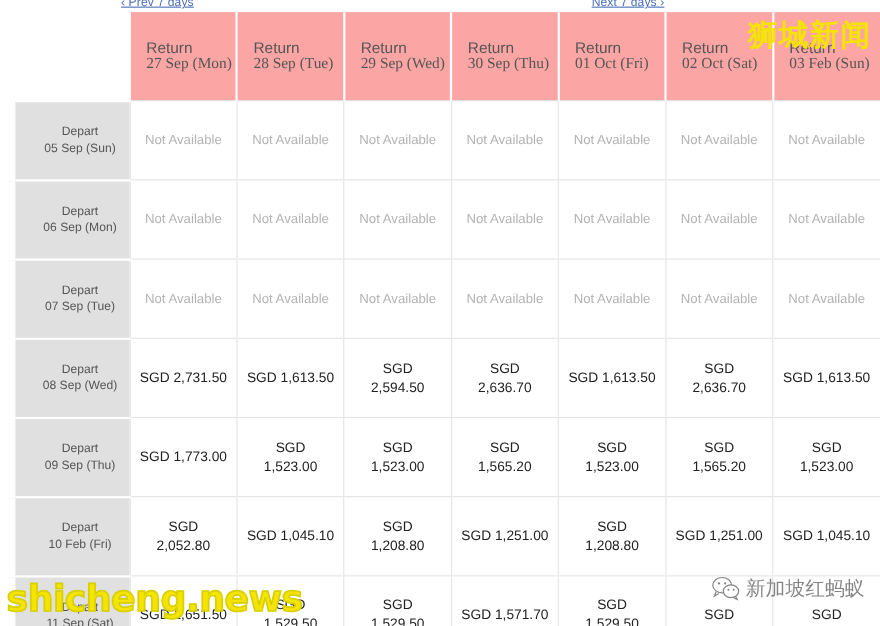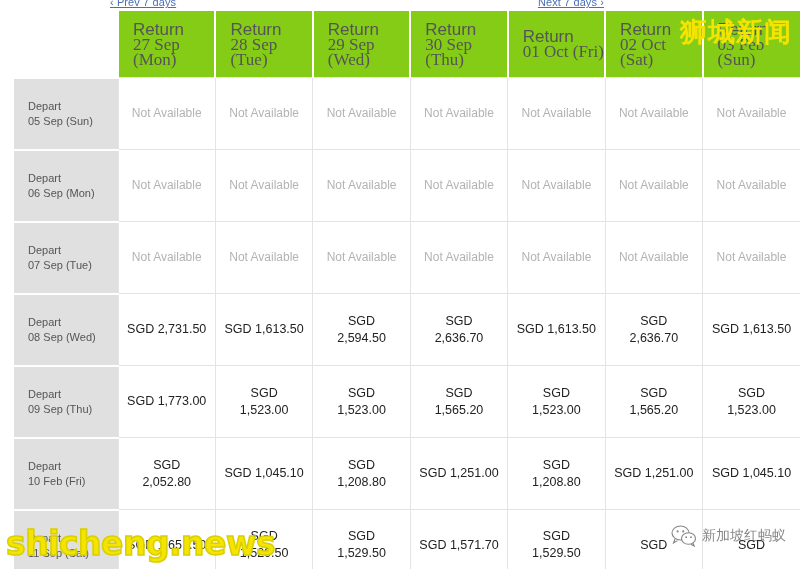--- a/index.html
+++ b/index.html
@@ -53,44 +53,44 @@
   
   td.corner {
     width: 110px;
     background: #ffffff;
     border: none;
     padding: 0;
   }
 
   
   th.colhead {
-    background: #84cc16;
+    background: #fca5a5;
     border-left: 2px solid #ffffff;
     border-bottom: none;
-    height: 66px;
+    height: 80px;
     vertical-align: middle;
     text-align: left;
     padding: 0 0 0 14px;
     font-weight: normal;
     color: #555555;
-    font-size: 17px;
+    font-size: 14px;
     line-height: 15px;
   }
   th.colhead .hl-top { display: block; }
   th.colhead .hl-date { display: block; font-family: Liberation Serif, serif; }
 
   
   th.rowhead {
     background: #e0e0e0;
     border-top: 2px solid #ffffff;
     border-left: 14px solid #ffffff;
     width: 110px;
     height: 70px;
     vertical-align: middle;
-    text-align: left;
+    text-align: center;
     padding: 0 0 0 14px;
     font-weight: normal;
     color: #555555;
     font-size: 11px;
     line-height: 15px;
   }
   th.rowhead .rh-top { display: block; }
   th.rowhead .rh-date { display: block; }
 
   
@@ -145,21 +145,21 @@
     align-items: center;
     gap: 5px;
     opacity: 0.62;
   }
   .wm-wechat .wx-logo {
     width: 26px;
     height: 22px;
     position: relative;
   }
   .wm-wechat .wx-text {
-    font-size: 14px;
+    font-size: 18px;
     font-family: "DejaVu Sans", sans-serif;
     color: #3a3a3a;
     letter-spacing: 0px;
   }
 </style>
 </head>
 <body>
 
 <div class="nav-strip">
   <a class="nav-link nav-prev" href="#">‹ Prev 7 days</a>

